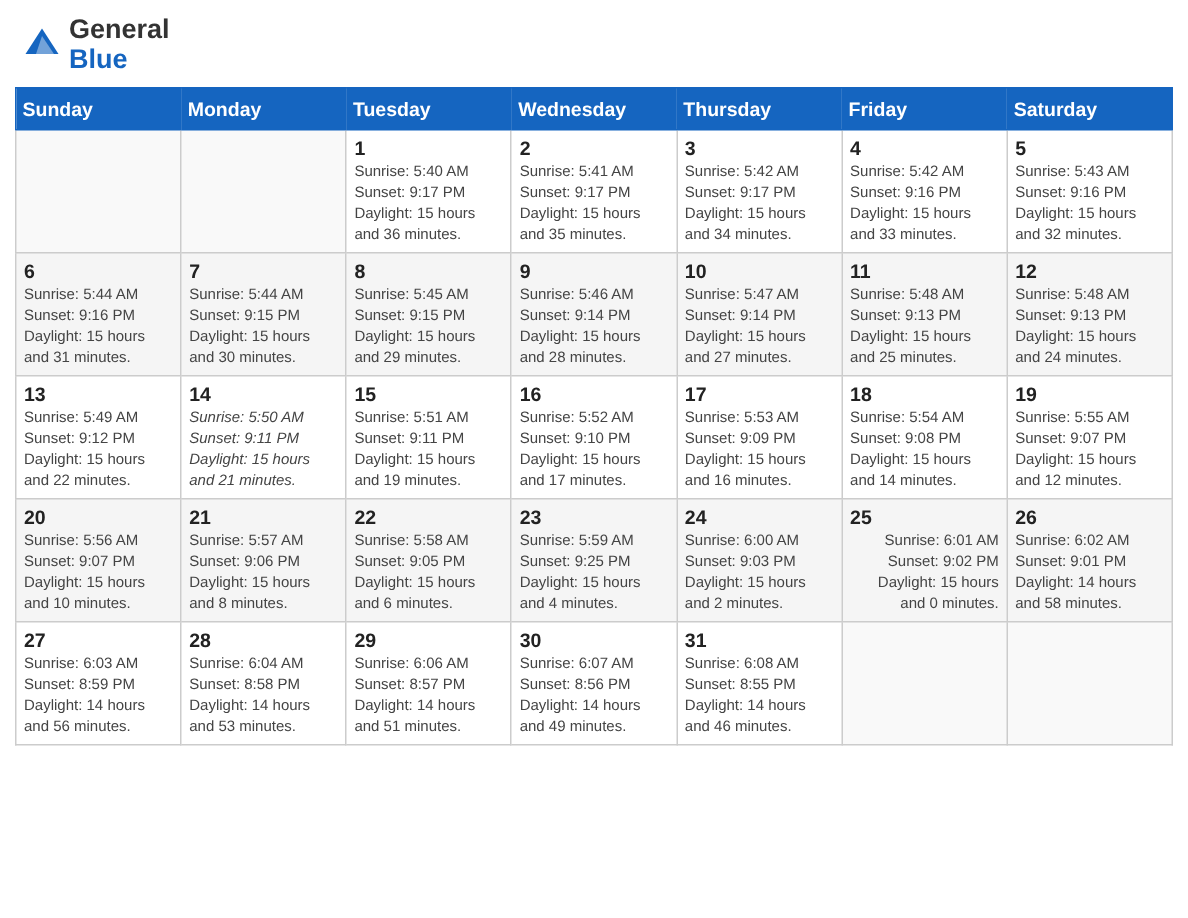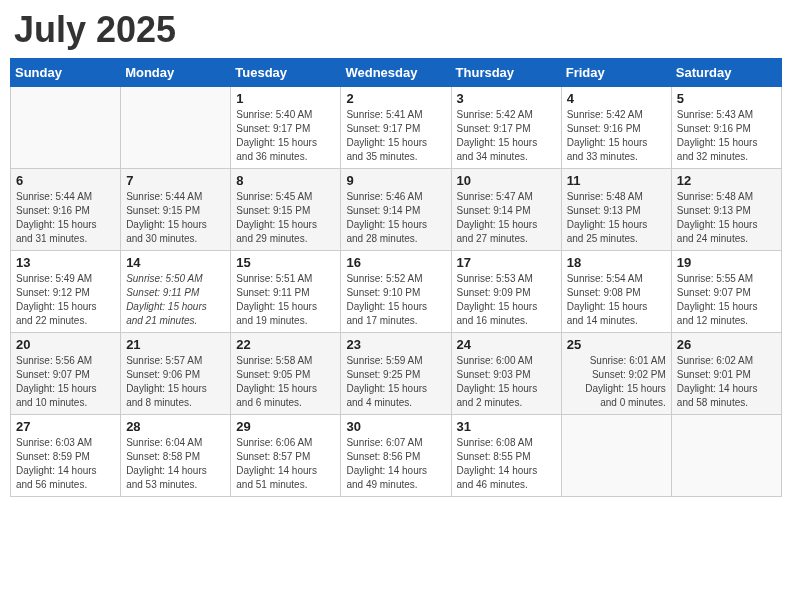--- a/index.html
+++ b/index.html
@@ -94,22 +94,31 @@
       line-height: 1.4;
     }
     .row-alt td {
       background: #f5f5f5;
     }
   </style>
 </head>
 <body>
 
 <div class="header">
+  <div class="logo">
+    <svg class="logo-icon" viewBox="0 0 28 28">
+      <polygon points="14,3 25,20 3,20" fill="#1565c0"></polygon>
+      <polygon points="14,8 22,20 10,20" fill="#fff" opacity="0.4"></polygon>
+    </svg>
+    <div class="logo-text">
+      <span class="logo-general">General</span>
+      <span class="logo-blue">Blue</span>
+    </div>
+  </div>
   <div class="title-block">
-    <div class="month-year">July 2025</div>
   </div>
 </div>
 
 <table class="calendar">
   <thead>
     <tr>
     <th>Sunday</th>
         <th>Monday</th>
         <th>Tuesday</th>
         <th>Wednesday</th>

